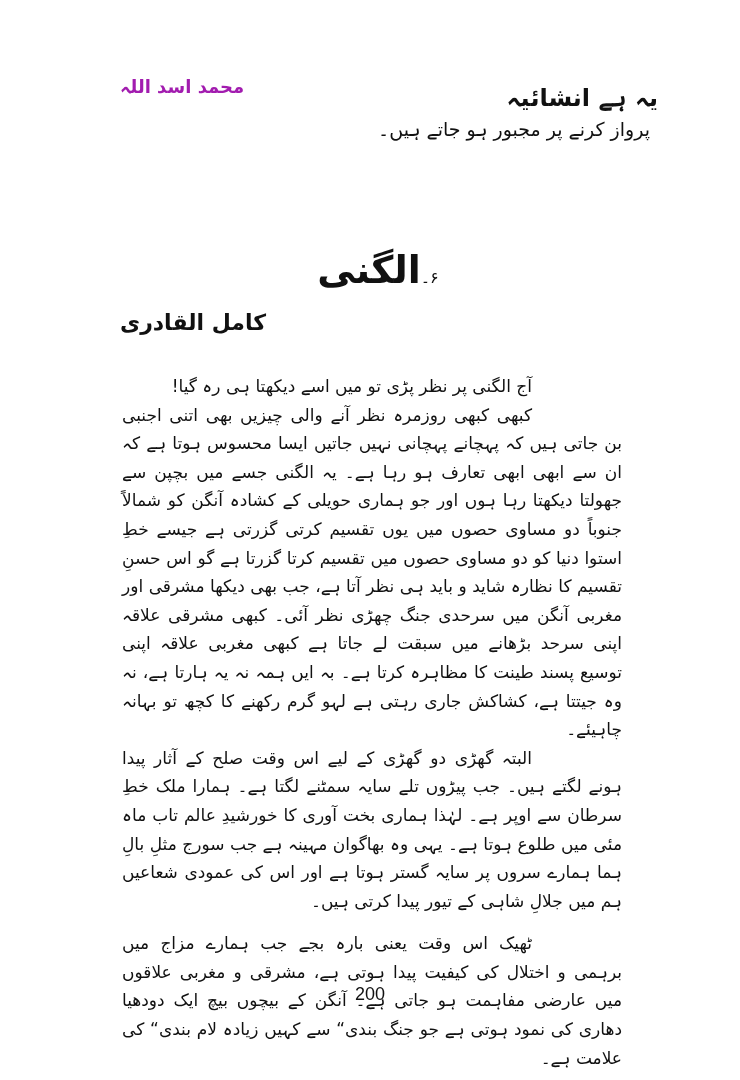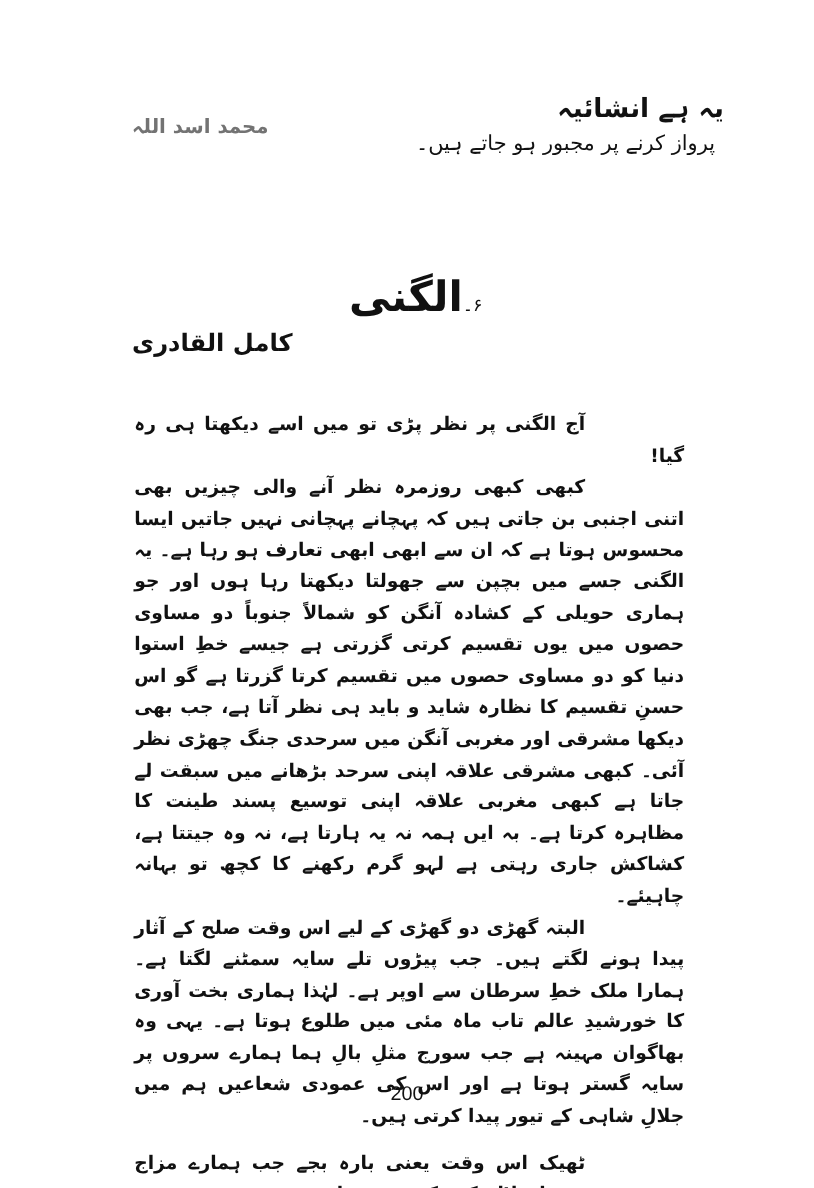--- a/index.html
+++ b/index.html
@@ -24,26 +24,26 @@
     position: absolute;
     top: 84px;
     right: 82px;
     direction: rtl;
     font-size: 24px;
     font-weight: bold;
     color: #111;
   }
   .running-author {
     position: absolute;
-    top: 104px;
+    top: 76px;
     left: 120px;
     direction: rtl;
     font-size: 18px;
     font-weight: bold;
-    color: #737373;
+    color: #a21caf;
   }
   .carry-line {
     position: absolute;
     top: 118px;
     right: 90px;
     direction: rtl;
     font-size: 19px;
     color: #111;
   }
   .chapter-title {
@@ -55,41 +55,40 @@
     font-size: 38px;
     font-weight: bold;
     color: #111;
   }
   .chapter-title .num {
     font-size: 16px;
     font-weight: normal;
   }
   .essay-author {
     position: absolute;
-    top: 300px;
+    top: 310px;
     left: 120px;
     direction: rtl;
     font-size: 22px;
     font-weight: bold;
     color: #111;
   }
   .body-text {
     position: absolute;
     top: 372px;
     left: 122px;
     width: 500px;
     direction: rtl;
     text-align: justify;
     font-size: 17px;
     line-height: 28.6px;
     color: #111;
   }
   .body-text p {
     margin: 0;
-    font-weight: bold;
   }
   .body-text p.indent {
     text-indent: 90px;
   }
   .body-text p.gap {
     margin-top: 14px;
   }
   .page-number {
     position: absolute;
     top: 984px;

